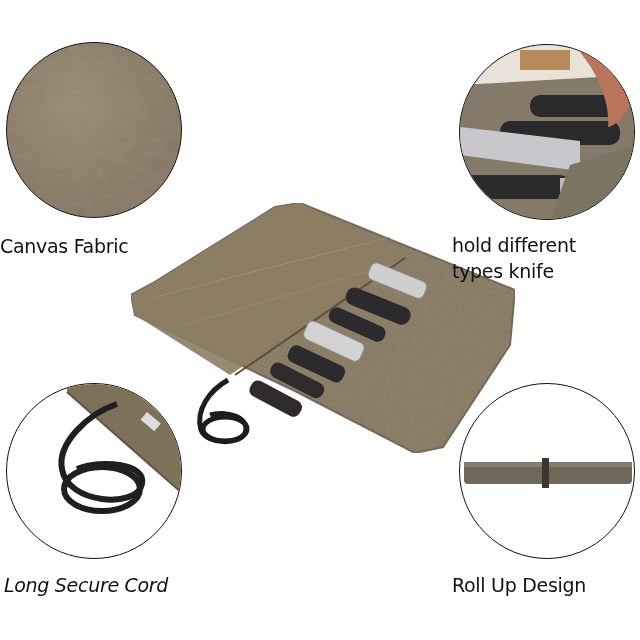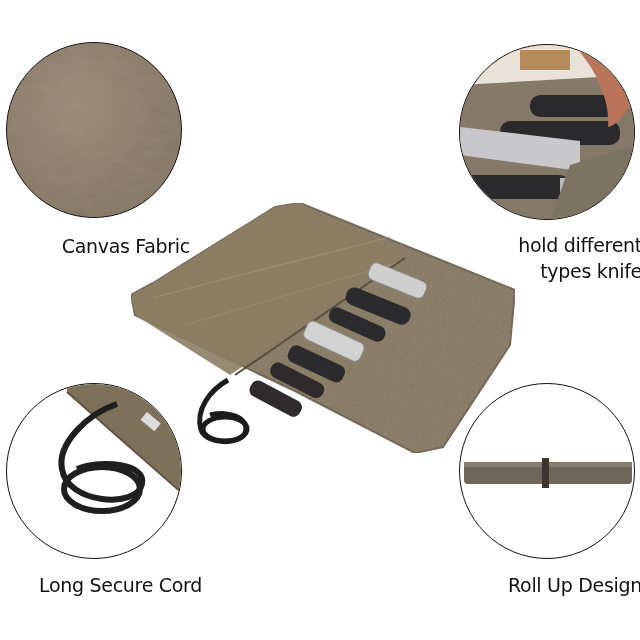--- a/index.html
+++ b/index.html
@@ -1,18 +1,18 @@
 <!DOCTYPE html>
 <html><head>
   <meta charset="utf-8">
   <style>
     html, body { margin: 0; padding: 0; background: #ffffff; }
     body { width: 640px; height: 640px; position: relative; overflow: hidden; font-family: "DejaVu Sans", sans-serif; }
     .circle { position: absolute; border-radius: 50%; border: 1.5px solid #111; overflow: hidden; box-sizing: border-box; }
-    .label { position: absolute; color: #111; font-size: 19px; font-weight: normal; text-align: right; line-height: 26px; white-space: nowrap; letter-spacing: -0.3px; }
+    .label { position: absolute; color: #111; font-size: 19px; font-weight: normal; text-align: left; line-height: 26px; white-space: nowrap; letter-spacing: -0.3px; }
     svg { display: block; }
   </style>
 </head>
 <body>
 
 <div style="position:absolute;left:125px;top:195px;width:390px;height:270px;">
   <svg width="390" height="270" viewBox="0 0 390 270">
     <defs>
       <filter id="tex" x="0" y="0" width="100%" height="100%">
         <feTurbulence type="fractalNoise" baseFrequency="0.9" numOctaves="2" result="n"></feTurbulence>
@@ -88,21 +88,21 @@
   <svg width="176" height="176">
     <polygon points="60,0 176,0 176,110 60,8" fill="#7d7159"></polygon>
     <line x1="60" y1="8" x2="176" y2="110" stroke="#5e5444" stroke-width="2"></line>
     <rect x="140" y="28" width="18" height="10" fill="#ddd" transform="rotate(40 140 28)"></rect>
     <g fill="none" stroke="#1f1f1f" stroke-width="6">
       <path d="M110,20 C80,30 50,60 55,85 C60,120 130,125 135,100 C140,80 95,75 70,85"></path>
       <ellipse cx="95" cy="105" rx="38" ry="22"></ellipse>
     </g>
   </svg>
 </div>
-<div class="label" style="left:12px;top:572px;width:190px;">Long Secure Cord</div>
+<div class="label" style="left:4px;top:572px;width:190px;font-style:italic;">Long Secure Cord</div>
 
 <div class="circle" style="left:459px;top:383px;width:176px;height:176px;background:#ffffff;">
   <svg width="176" height="176">
     <rect x="4" y="78" width="168" height="22" rx="4" fill="#6f675a"></rect>
     <rect x="4" y="78" width="168" height="5" fill="#857d6d"></rect>
     <rect x="82" y="74" width="7" height="30" fill="#3c3631"></rect>
   </svg>
 </div>
 <div class="label" style="left:452px;top:572px;width:190px;">Roll Up Design</div>
 

